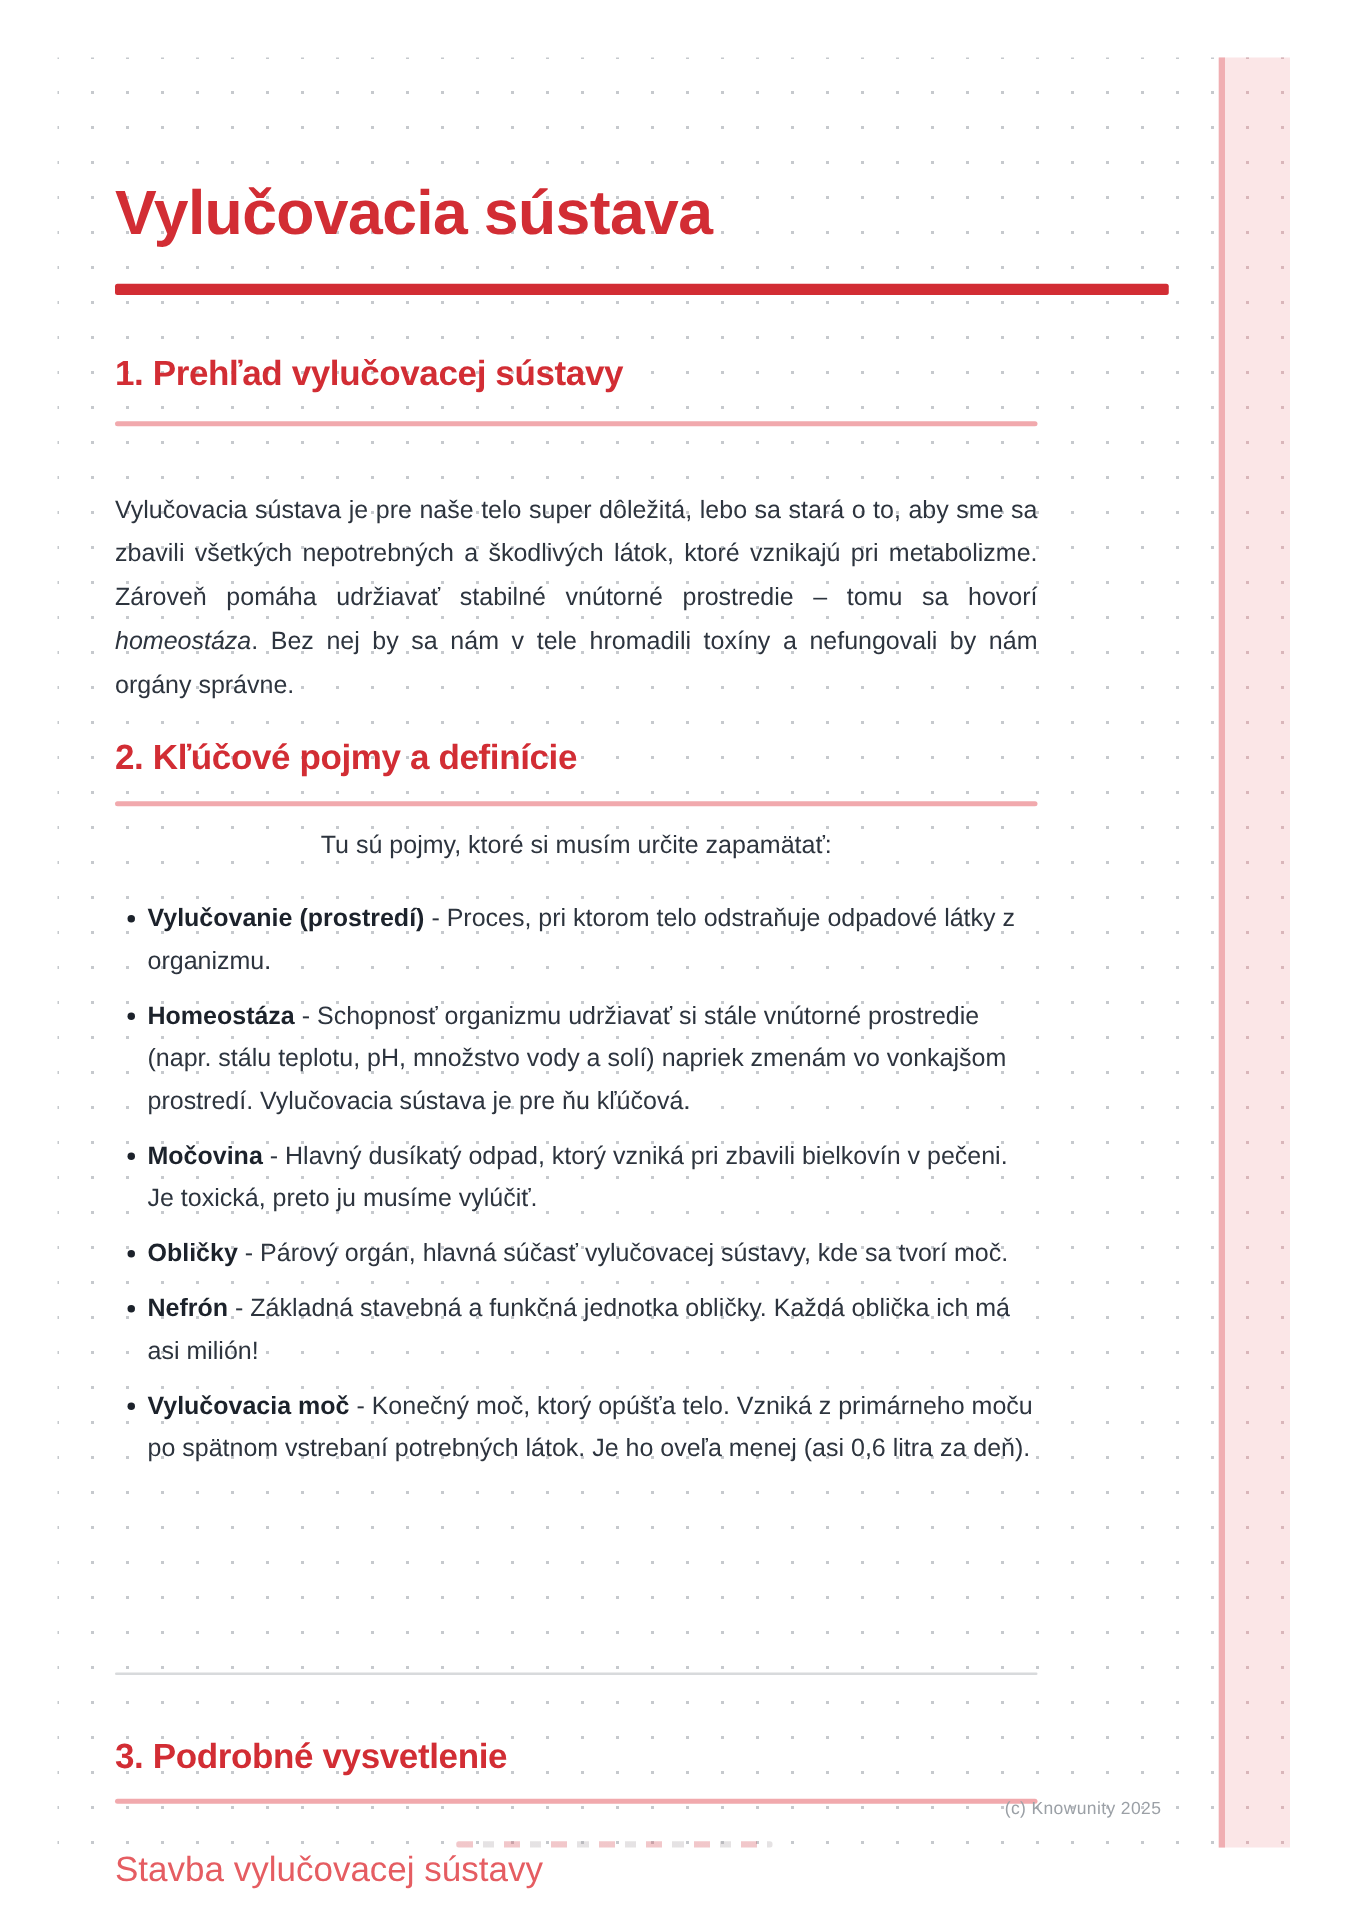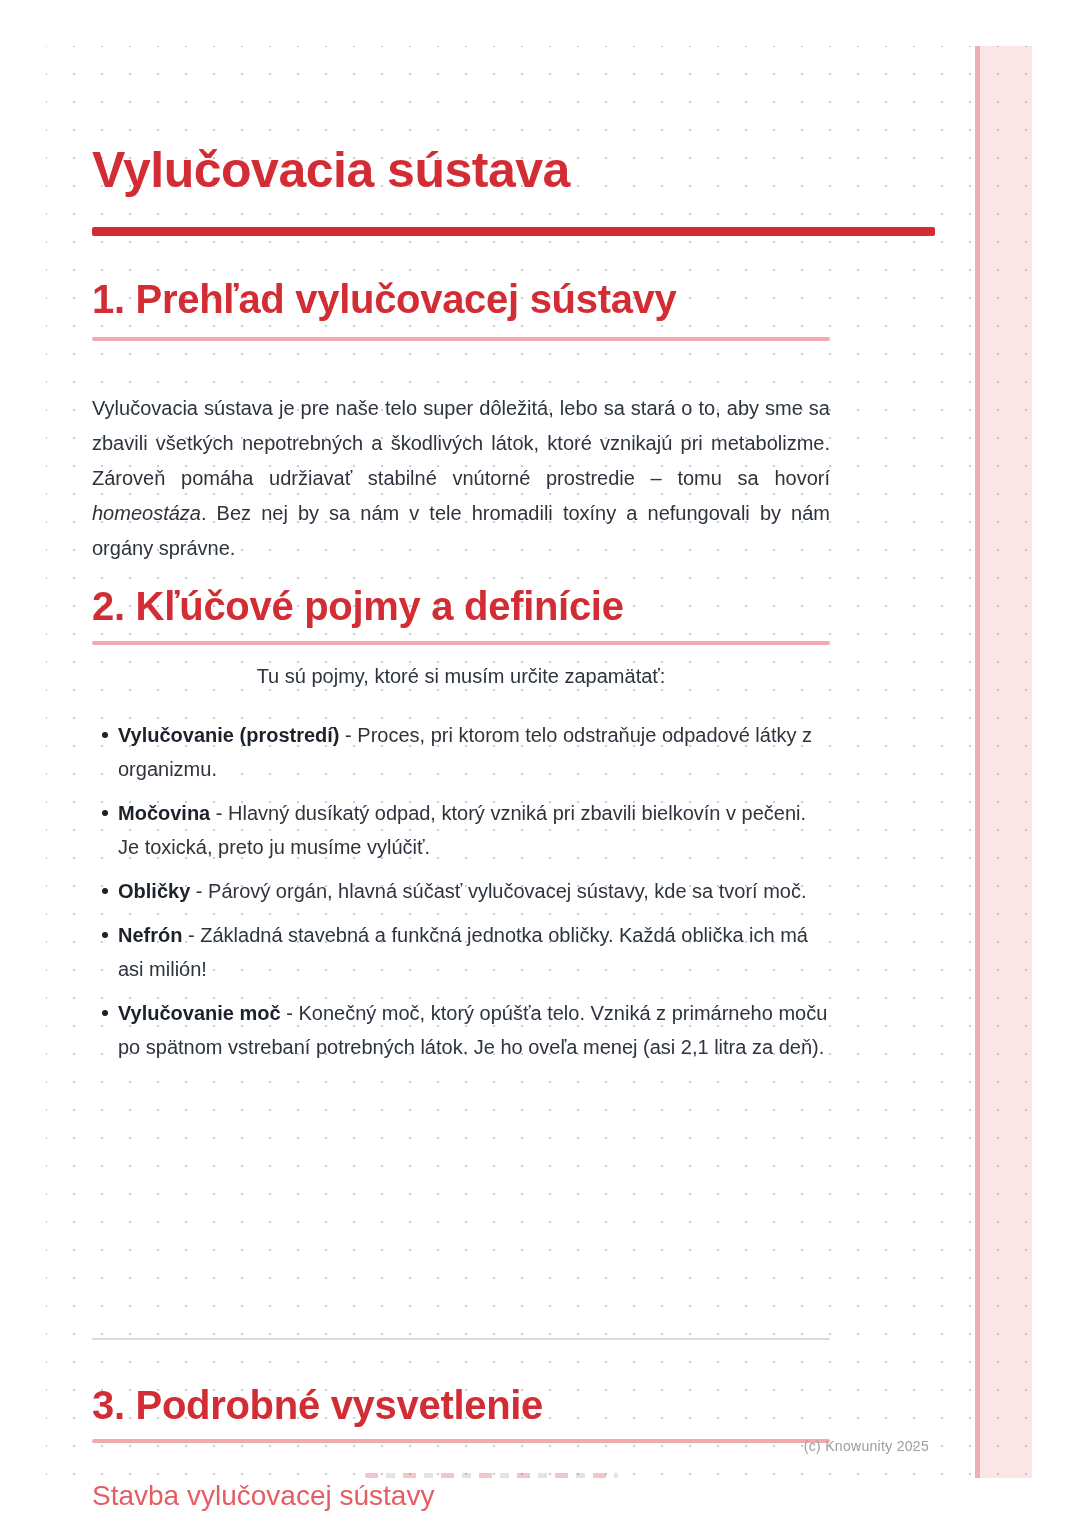--- a/index.html
+++ b/index.html
@@ -34,21 +34,21 @@
   .doc-title {
     top:94px; width:900px;
     font-size:50px; line-height:60px; font-weight:bold;
     letter-spacing:-0.5px; color:#d22d34;
   }
   .rule-thick {
     top:181px; width:843px; height:9px;
     background:#d22d34; border-radius:2px;
   }
   .h2 {
-    width:900px; font-size:40px; line-height:44px; font-weight:bold;
+    width:900px; font-size:28px; line-height:44px; font-weight:bold;
     letter-spacing:-0.3px; color:#d22d34;
   }
   .h2-1 { top:231px; }
   .h2-2 { top:538px; }
   .h2-3 { top:1337px; }
   .rule-pink { width:738px; height:4px; background:#f1a9ad; border-radius:2px; }
   .rp-1 { top:291px; }
   .rp-2 { top:595px; }
   .rp-3 { top:1393px; }
 
@@ -118,34 +118,38 @@
     <div class="abs rule-pink rp-2"></div>
 
     <p class="abs intro body-text">Tu sú pojmy, ktoré si musím určite zapamätať:</p>
 
     <ul class="abs terms body-text">
       <li>
         <strong>Vylučovanie (prostredí)</strong>
         <span>- Proces, pri ktorom telo odstraňuje odpadové látky z organizmu.</span>
       </li>
       <li>
+        <strong>Homeostáza</strong>
+        <span>- Schopnosť organizmu udržiavať si stále vnútorné prostredie (napr. stálu teplotu, pH, množstvo vody a solí) napriek zmenám vo vonkajšom prostredí. Vylučovacia sústava je pre ňu kľúčová.</span>
+      </li>
+      <li>
         <strong>Močovina</strong>
         <span>- Hlavný dusíkatý odpad, ktorý vzniká pri zbavili bielkovín v pečeni. Je toxická, preto ju musíme vylúčiť.</span>
       </li>
       <li>
         <strong>Obličky</strong>
         <span>- Párový orgán, hlavná súčasť vylučovacej sústavy, kde sa tvorí moč.</span>
       </li>
       <li>
         <strong>Nefrón</strong>
         <span>- Základná stavebná a funkčná jednotka obličky. Každá oblička ich má asi milión!</span>
       </li>
       <li>
-        <strong>Vylučovanie moč</strong>
-        <span>- Konečný moč, ktorý opúšťa telo. Vzniká z primárneho moču po spätnom vstrebaní potrebných látok. Je ho oveľa menej (asi 2,1 litra za deň).</span>
+        <strong>Vylučovacia moč</strong>
+        <span>- Konečný moč, ktorý opúšťa telo. Vzniká z primárneho moču po spätnom vstrebaní potrebných látok. Je ho oveľa menej (asi 0,6 litra za deň).</span>
       </li>
     </ul>
 
     <div class="abs divider"></div>
 
     <h2 class="abs h2 h2-3">3. Podrobné vysvetlenie</h2>
     <div class="abs rule-pink rp-3"></div>
 
     <h3 class="abs subheading">Stavba vylučovacej sústavy</h3>
 

